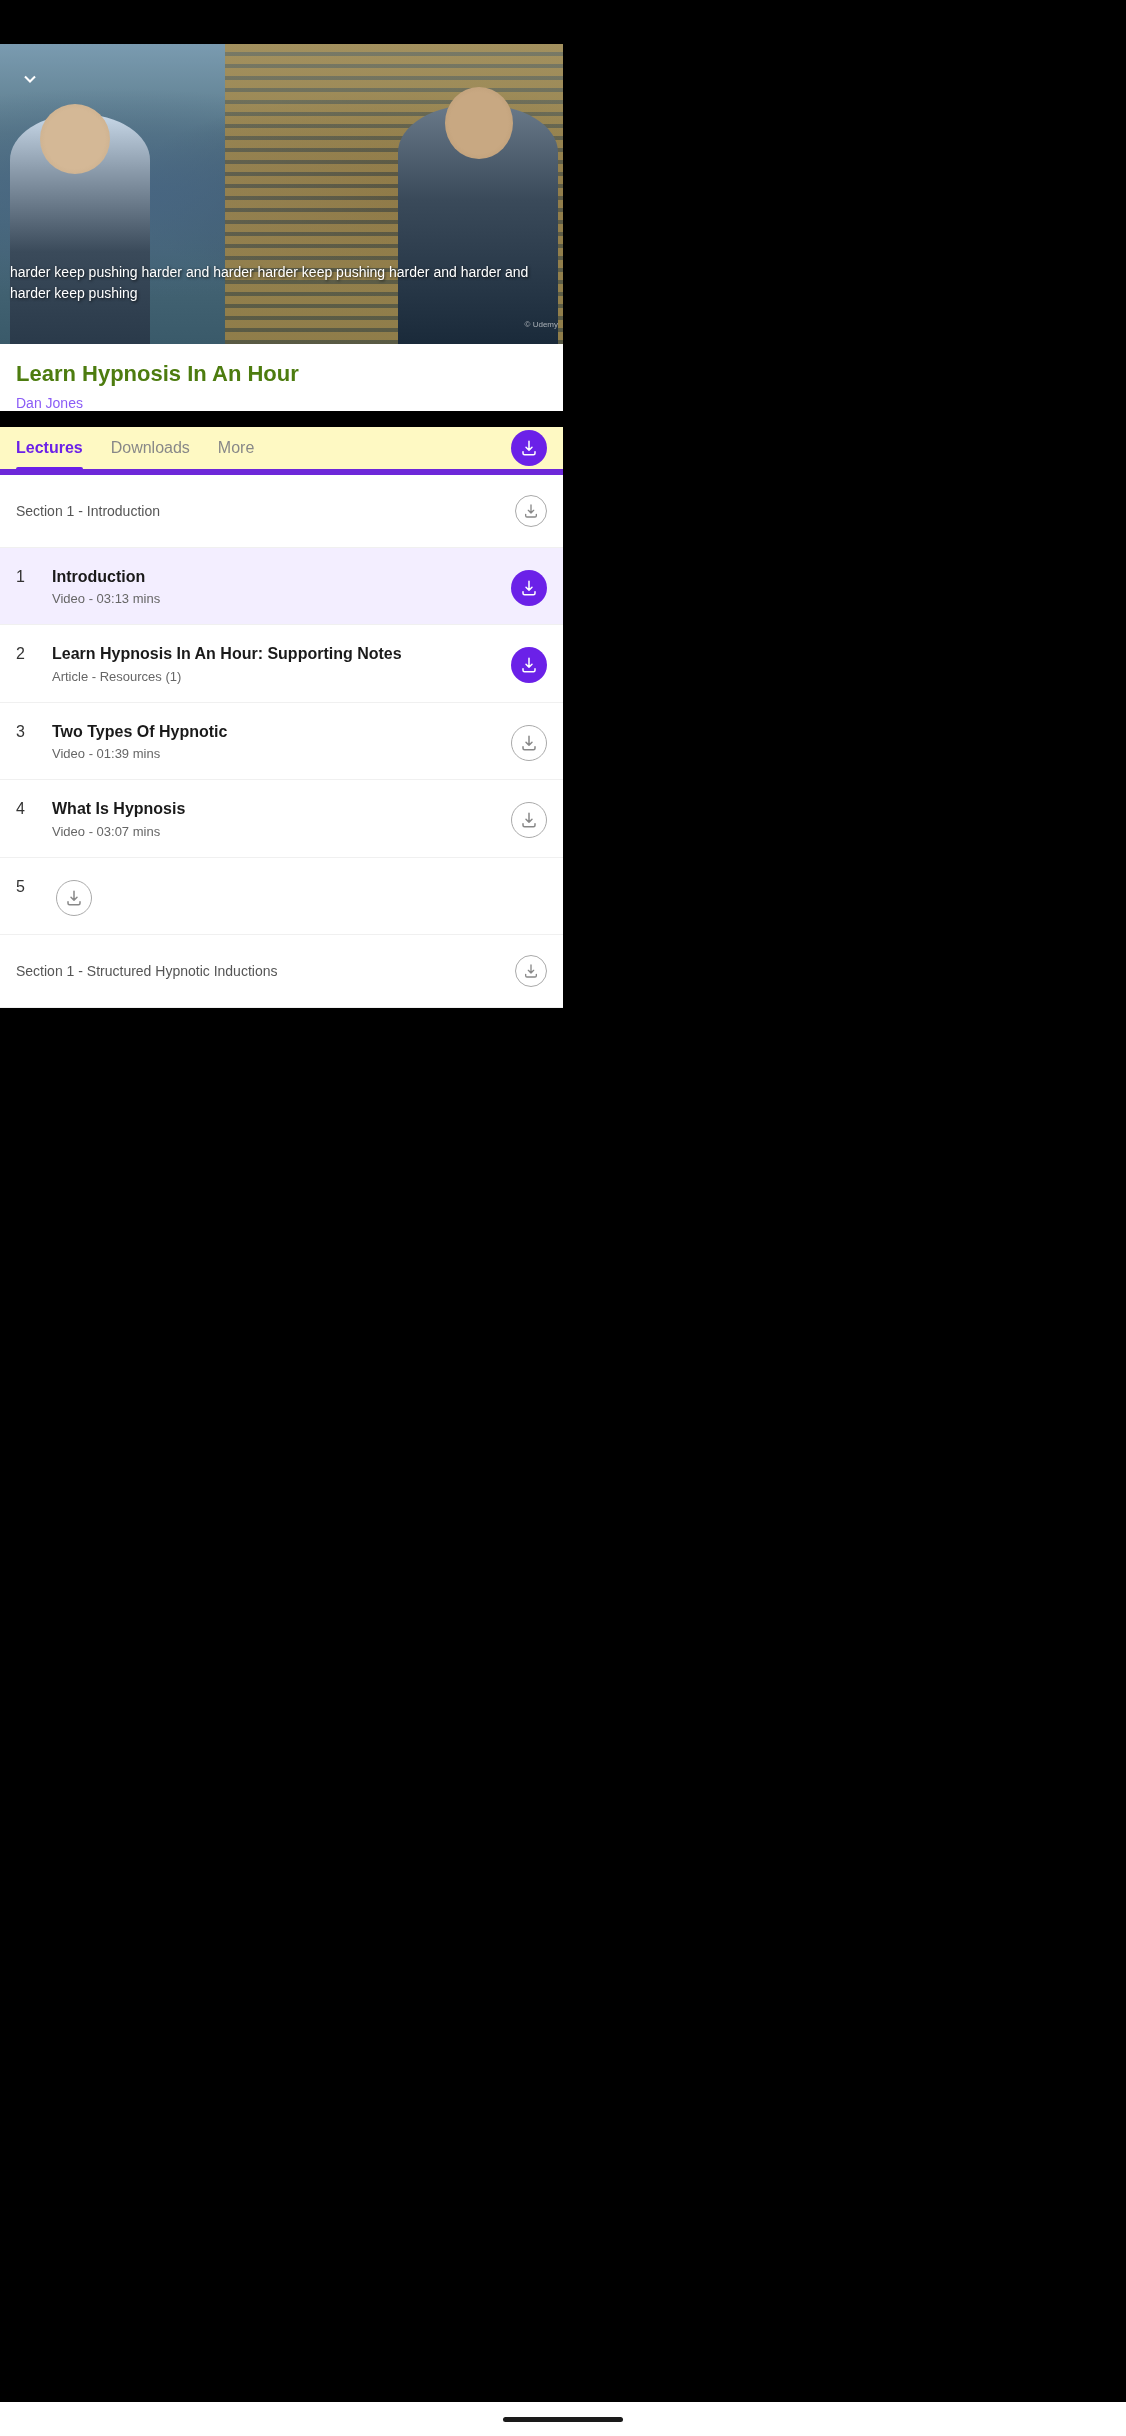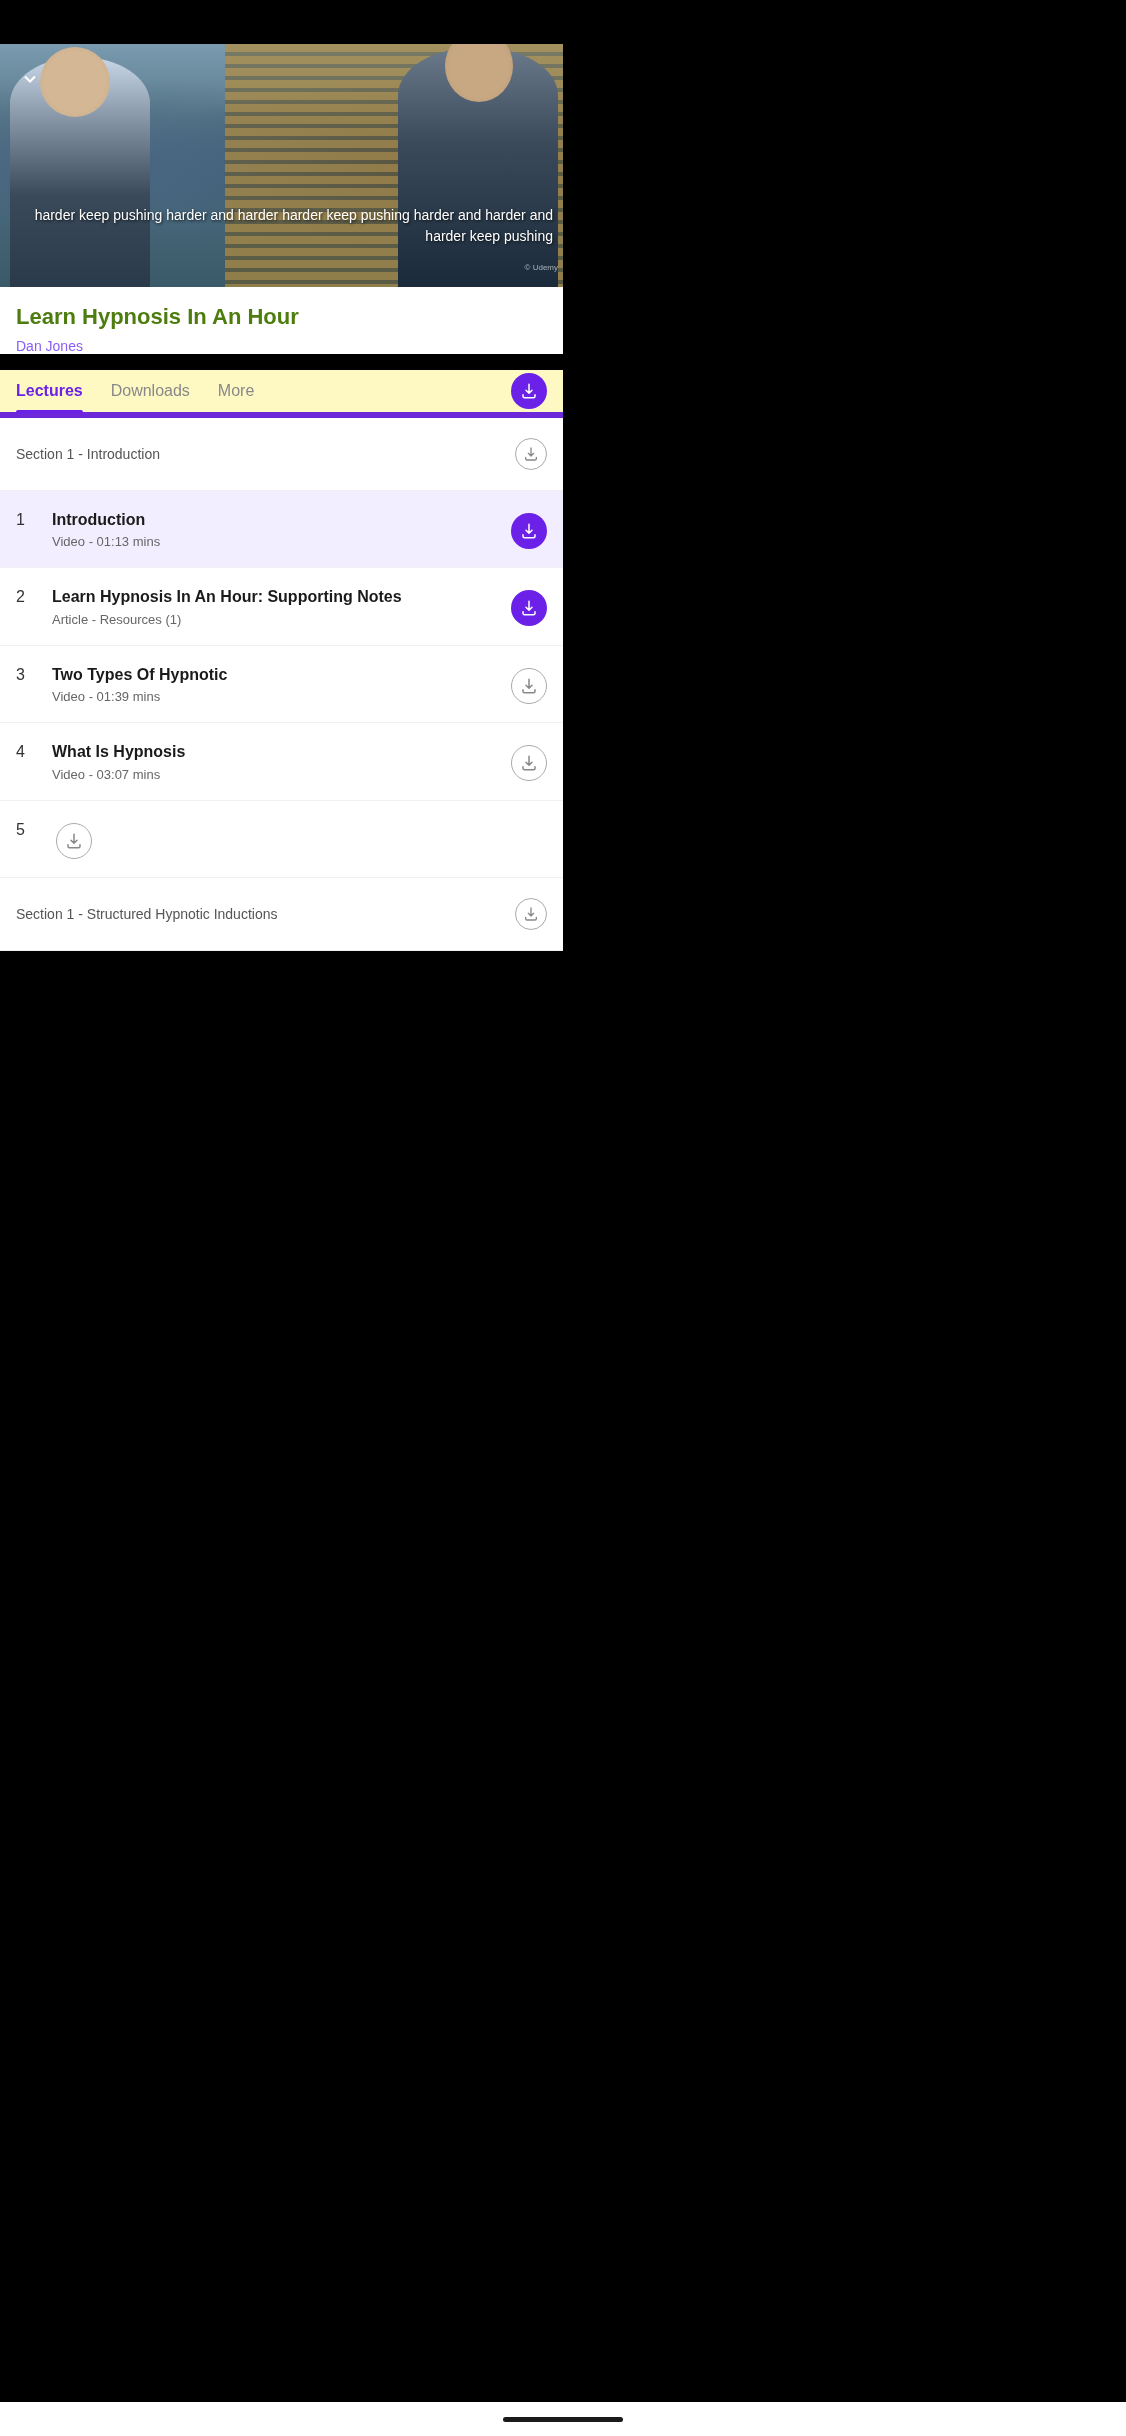--- a/index.html
+++ b/index.html
@@ -11,24 +11,23 @@
       width: 563px;
       min-height: 1218px;
       position: relative;
       overflow-x: hidden;
     }
 
     
     .video-container {
       position: relative;
       width: 100%;
-      height: 243px;
+      height: 300px;
       background: linear-gradient(135deg, #4a7a9b 0%, #6b8e6b 30%, #8b9a6b 60%, #c4a44a 100%);
       overflow: hidden;
-      text-align: right;
     }
 
     .video-bg {
       width: 100%;
       height: 100%;
       background:
         radial-gradient(ellipse at 20% 50%, rgba(70,100,130,0.9) 0%, transparent 50%),
         radial-gradient(ellipse at 75% 50%, rgba(50,70,90,0.8) 0%, transparent 50%),
         linear-gradient(180deg, #7a9bb0 0%, #5a7a8a 30%, #4a6a7a 60%, #3a5a6a 100%);
     }
@@ -381,21 +380,21 @@
         <path d="M12 3v12m0 0l-4-4m4 4l4-4" stroke-linecap="round" stroke-linejoin="round"></path>
         <path d="M4 17v2a2 2 0 002 2h12a2 2 0 002-2v-2" stroke-linecap="round"></path>
       </svg>
     </div>
   </div>
 
   <div class="lecture-item active">
     <span class="lecture-number">1</span>
     <div class="lecture-details">
       <div class="lecture-title">Introduction</div>
-      <div class="lecture-meta">Video - 01:13 mins</div>
+      <div class="lecture-meta">Video - 03:13 mins</div>
     </div>
     <div class="lecture-action">
       <div class="download-circle-filled">
         <svg viewBox="0 0 24 24">
           <path d="M12 3v12m0 0l-4-4m4 4l4-4" stroke-linecap="round" stroke-linejoin="round"></path>
           <path d="M4 17v2a2 2 0 002 2h12a2 2 0 002-2v-2" stroke-linecap="round"></path>
         </svg>
       </div>
     </div>
   </div>

